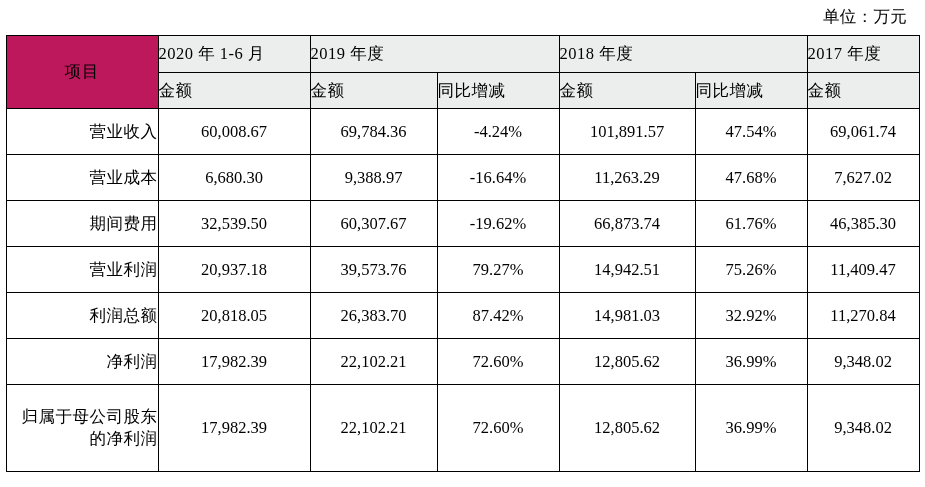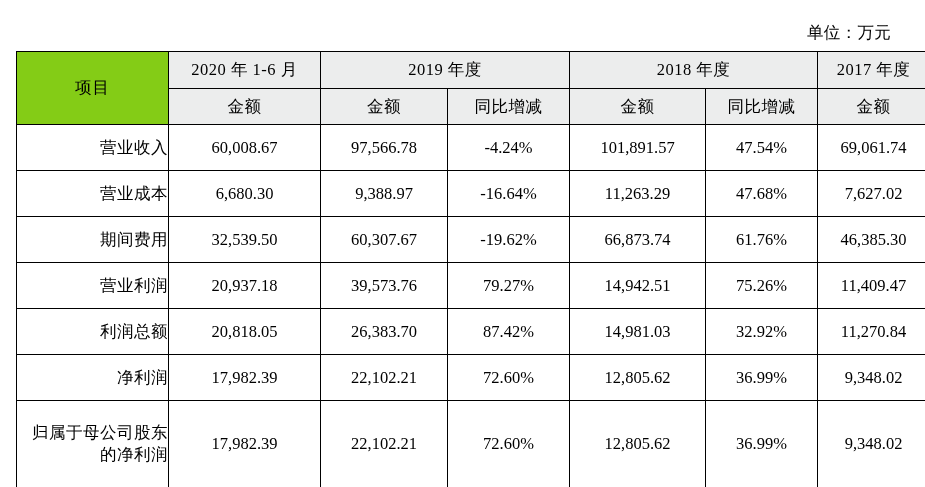--- a/index.html
+++ b/index.html
@@ -12,21 +12,21 @@
     height: 487px;
     font-family: "Liberation Serif", "DejaVu Serif", serif;
     color: #000000;
     overflow: hidden;
   }
   .page {
     position: relative;
     width: 925px;
     height: 356px;
     box-sizing: border-box;
-    padding: 16px;
+    padding: 0;
   }
   .unit-line {
     text-align: right;
     font-size: 16.5px;
     padding: 6px 18px 7px 0;
     letter-spacing: 0.3px;
   }
   table.fin {
     border-collapse: collapse;
     table-layout: fixed;
@@ -35,31 +35,30 @@
     border: 1.3px solid #000;
   }
   table.fin td, table.fin th {
     border: 1px solid #000;
     font-weight: normal;
     font-size: 16.5px;
     padding: 0;
   }
   .hdr {
     background: #eceded;
-    text-align: center;
     font-weight: bold;
     height: 36px;
     vertical-align: middle;
     letter-spacing: 0.5px;
   }
   .hdr.sub {
     height: 35px;
   }
   .item-cell {
-    background: #84cc16;
+    background: #be185d;
     text-align: center;
     font-weight: bold;
     vertical-align: middle;
     letter-spacing: 1px;
   }
   td.rowlabel {
     text-align: right;
     padding-left: 9px;
     vertical-align: middle;
     height: 45px;
@@ -118,21 +117,21 @@
         <td class="hdr sub">同比增减</td>
         <td class="hdr sub">金额</td>
         <td class="hdr sub">同比增减</td>
         <td class="hdr sub">金额</td>
       </tr>
     </thead>
     <tbody>
       <tr>
         <td class="rowlabel">营业收入</td>
         <td class="num">60,008.67</td>
-        <td class="num">97,566.78</td>
+        <td class="num">69,784.36</td>
         <td class="num">-4.24%</td>
         <td class="num">101,891.57</td>
         <td class="num">47.54%</td>
         <td class="num">69,061.74</td>
       </tr>
       <tr>
         <td class="rowlabel">营业成本</td>
         <td class="num">6,680.30</td>
         <td class="num">9,388.97</td>
         <td class="num">-16.64%</td>

